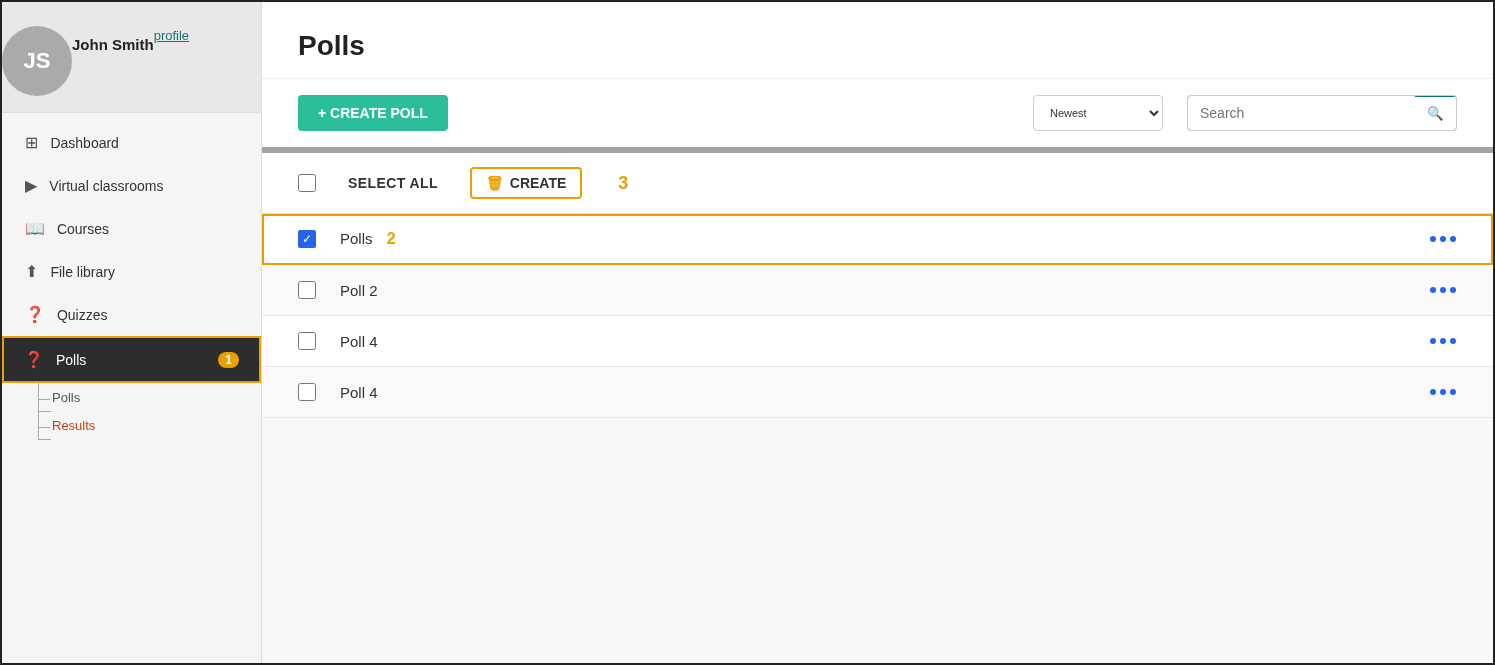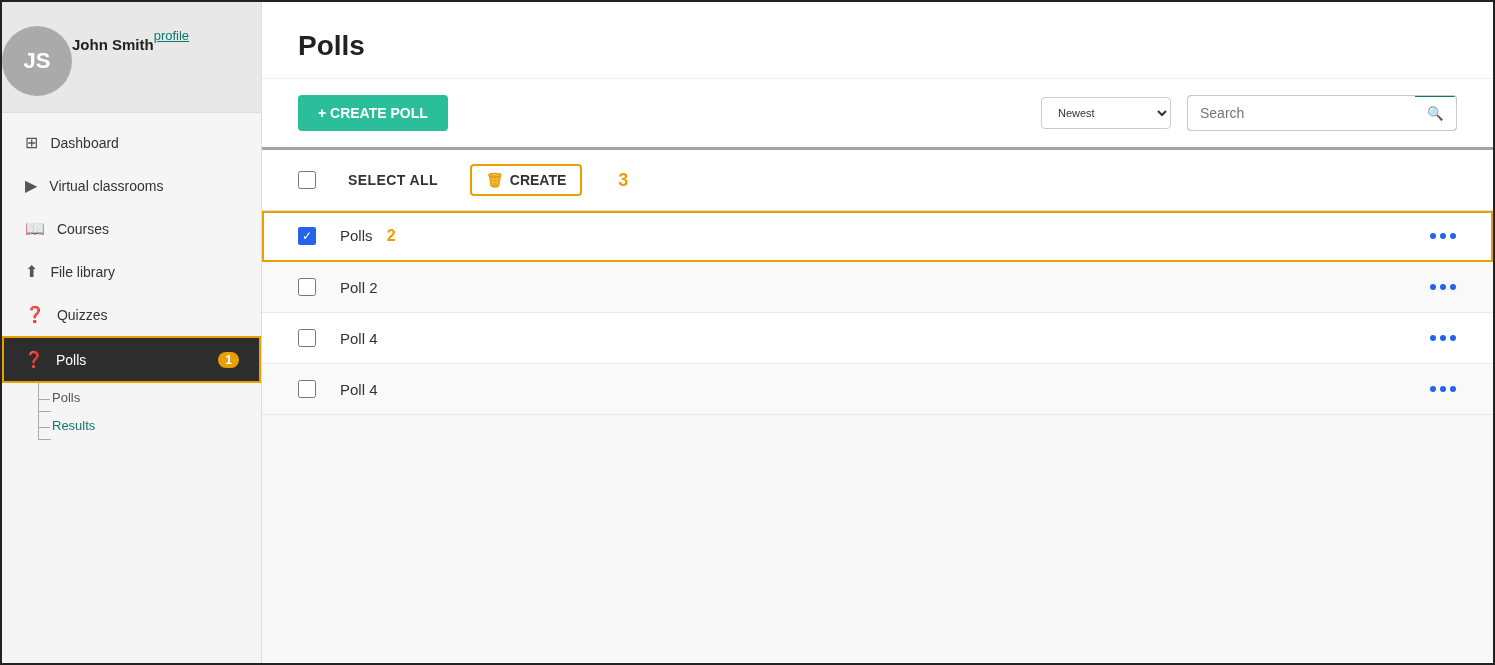--- a/index.html
+++ b/index.html
@@ -19,21 +19,21 @@
     .nav-badge { margin-left: auto; background: #e8a000; color: #fff; border-radius: 10px; padding: 1px 7px; font-size: 12px; font-weight: bold; }
     .sub-nav { padding-left: 36px; }
     .sub-nav-item { display: block; padding: 6px 0; font-size: 13px; color: #1a6aad; text-decoration: underline; cursor: pointer; }
     .sub-nav-item:last-child { color: #555; text-decoration: none; cursor: pointer; }
     .sub-nav-line { position: relative; padding-left: 14px; }
     .sub-nav-line::before { content: ''; position: absolute; left: 0; top: 0; bottom: 50%; border-left: 1px solid #aaa; border-bottom: 1px solid #aaa; width: 12px; height: 100%; }
     
     .main { flex: 1; display: flex; flex-direction: column; overflow: hidden; }
     .main-header { padding: 28px 36px 16px; border-bottom: 1px solid #eee; }
     .page-title { font-size: 28px; font-weight: bold; color: #222; }
-    .toolbar { display: flex; align-items: center; padding: 16px 36px; border-bottom: 3px solid #a3a3a3; gap: 16px; }
+    .toolbar { display: flex; padding: 16px 36px; border-bottom: 6px solid #a3a3a3; gap: 24px; }
     .create-btn { background: #2abf9a; color: #fff; border: none; padding: 10px 20px; border-radius: 4px; font-size: 14px; font-weight: bold; cursor: pointer; display: flex; align-items: center; gap: 6px; }
     .spacer { flex: 1; }
     .sort-select { border: 1px solid #ccc; border-radius: 4px; padding: 8px 12px; font-size: 11px; color: #333; background: #fff; cursor: pointer; min-width: 130px; }
     .search-box { display: flex; align-items: center; border: 1px solid #ccc; border-radius: 4px; overflow: hidden; background: #0f766e; min-width: 270px; }
     .search-input { border: none; outline: none; padding: 9px 12px; font-size: 14px; flex: 1; color: #999; }
     .search-icon-btn { padding: 9px 12px; background: #fff; border: none; cursor: pointer; color: #888; }
     
     .action-row { display: flex; align-items: center; padding: 14px 36px; border-bottom: 1px solid #e0e0e0; gap: 32px; background: #fff; }
     .checkbox { width: 18px; height: 18px; cursor: pointer; accent-color: #2563eb; }
     .checkbox-checked { width: 18px; height: 18px; background: #2563eb; border: 2px solid #2563eb; border-radius: 2px; display: inline-flex; align-items: center; justify-content: center; cursor: pointer; }
@@ -98,21 +98,21 @@
         <span class="nav-badge">1</span>
       </div>
 
       <div class="sub-nav">
         <div class="sub-nav-line" style="padding: 5px 0 5px 14px; position:relative;">
           <span style="position:absolute;left:0;top:0;height:60%;width:12px;border-left:1px solid #aaa;border-bottom:1px solid #aaa;display:block;"></span>
           <a class="sub-nav-item" style="display:inline;">Polls</a>
         </div>
         <div class="sub-nav-line" style="padding: 5px 0 5px 14px; position:relative;">
           <span style="position:absolute;left:0;top:0;height:60%;width:12px;border-left:1px solid #aaa;border-bottom:1px solid #aaa;display:block;"></span>
-          <span class="sub-nav-item" style="display:inline; color:#0f766e; text-decoration:none;">Results</span>
+          <span class="sub-nav-item" style="display:inline; color:#c2410c; text-decoration:none;">Results</span>
         </div>
       </div>
     </div>
   </div>
 
   <div class="main">
 
     <div class="main-header">
       <h1 class="page-title">Polls</h1>
     </div>

